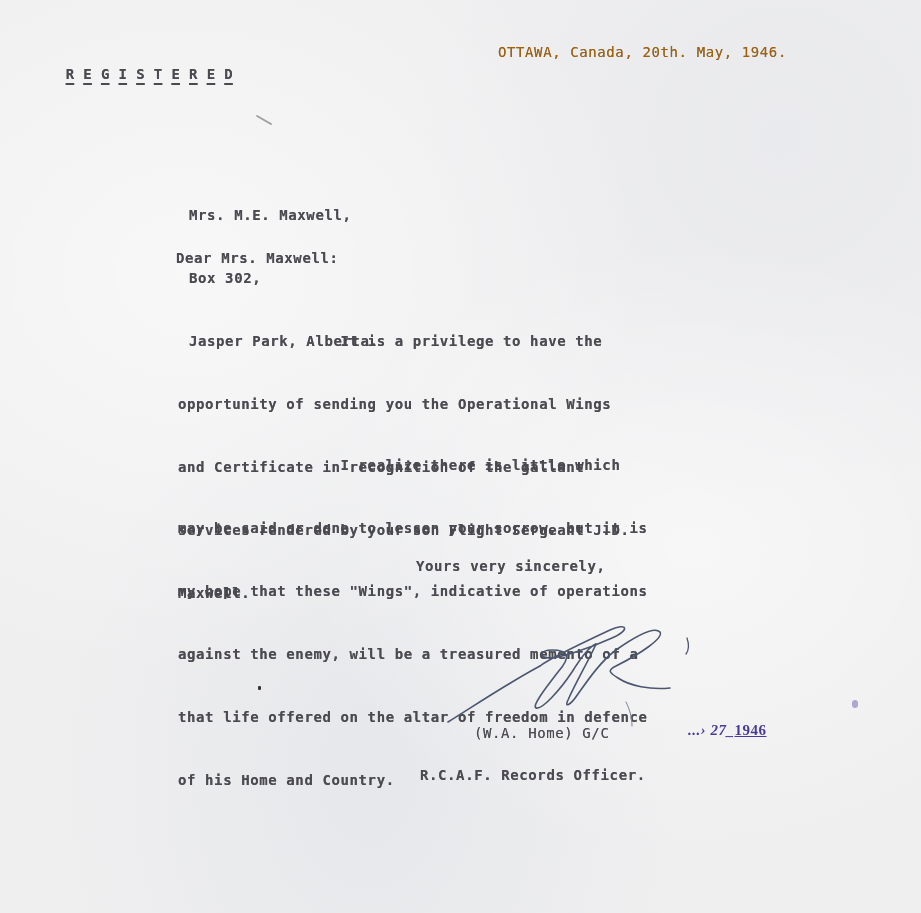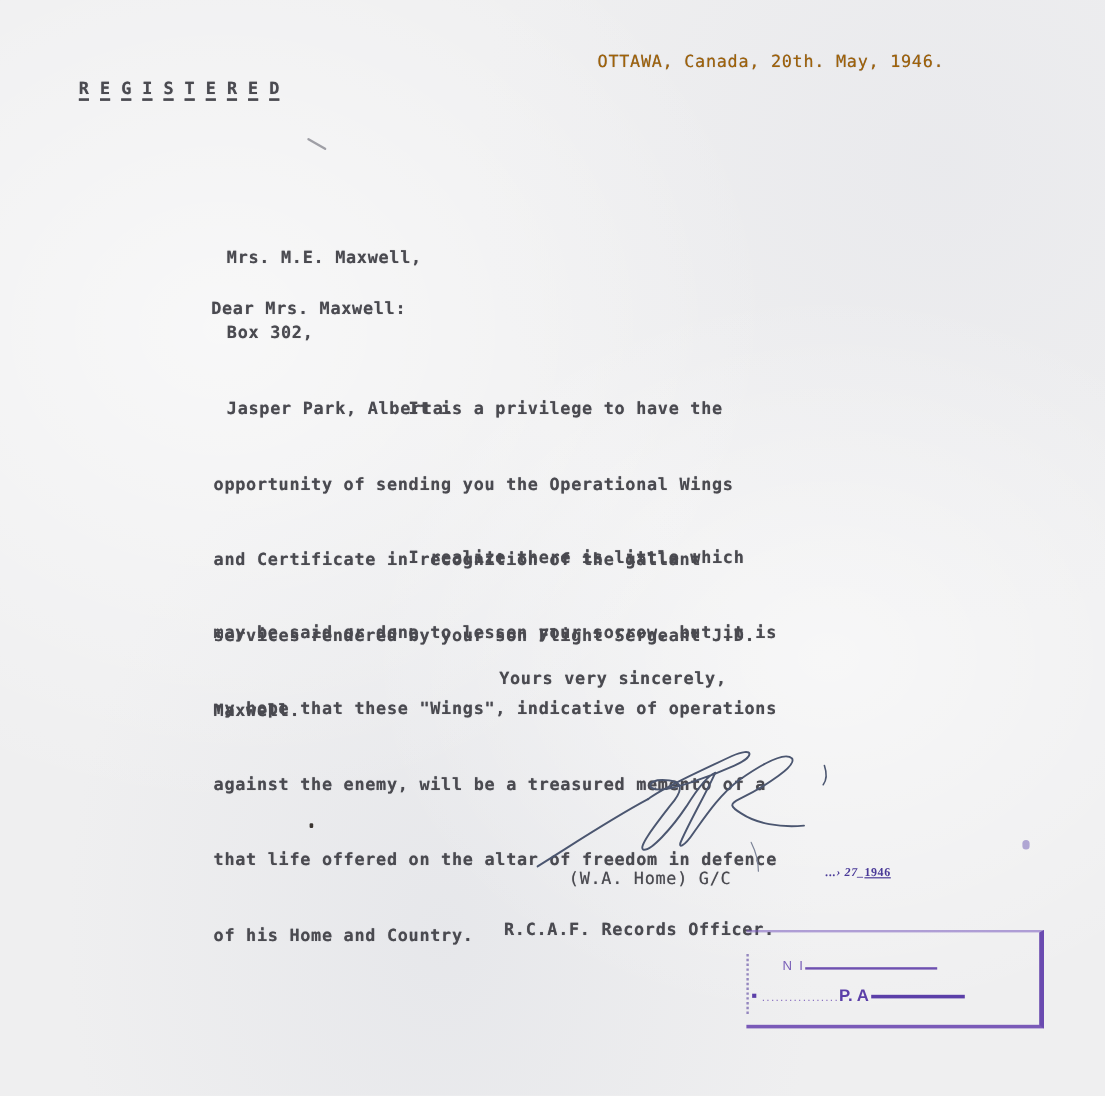--- a/index.html
+++ b/index.html
@@ -88,21 +88,21 @@
       width: 260px;
       height: 120px;
     }
     .stamp-date {
       position: absolute;
       left: 688px;
       top: 722px;
       font-family: "Liberation Serif", serif;
       font-weight: bold;
       font-style: italic;
-      font-size: 10px;
+      font-size: 15px;
       color: #4a3a98;
       letter-spacing: 0.5px;
       white-space: pre;
     }
     .stamp-date .yr {
       font-style: normal;
       text-decoration: underline;
       text-decoration-thickness: 1px;
     }
     .stamp-box {
@@ -248,19 +248,14 @@
     </g>
   </svg>
 
   <div class="typed sig-name">(W.A. Home) G/C</div>
   <div class="typed sig-title">R.C.A.F. Records Officer.</div>
 
   <div class="stamp-date"><span>...› 27</span><span>_</span><span class="yr">1946</span></div>
 
   <div class="stamp-tick"></div>
 
-  <div class="stamp-box">
-    <div class="left-edge"></div>
-    <div class="stamp-line1"><span>N  I</span><span class="rule"></span></div>
-    <div class="stamp-line2"><span>▪ </span><span class="dots">.................</span><span>P. A</span><span class="rule"></span></div>
-  </div>
 
 </div>
 
 </body></html>

